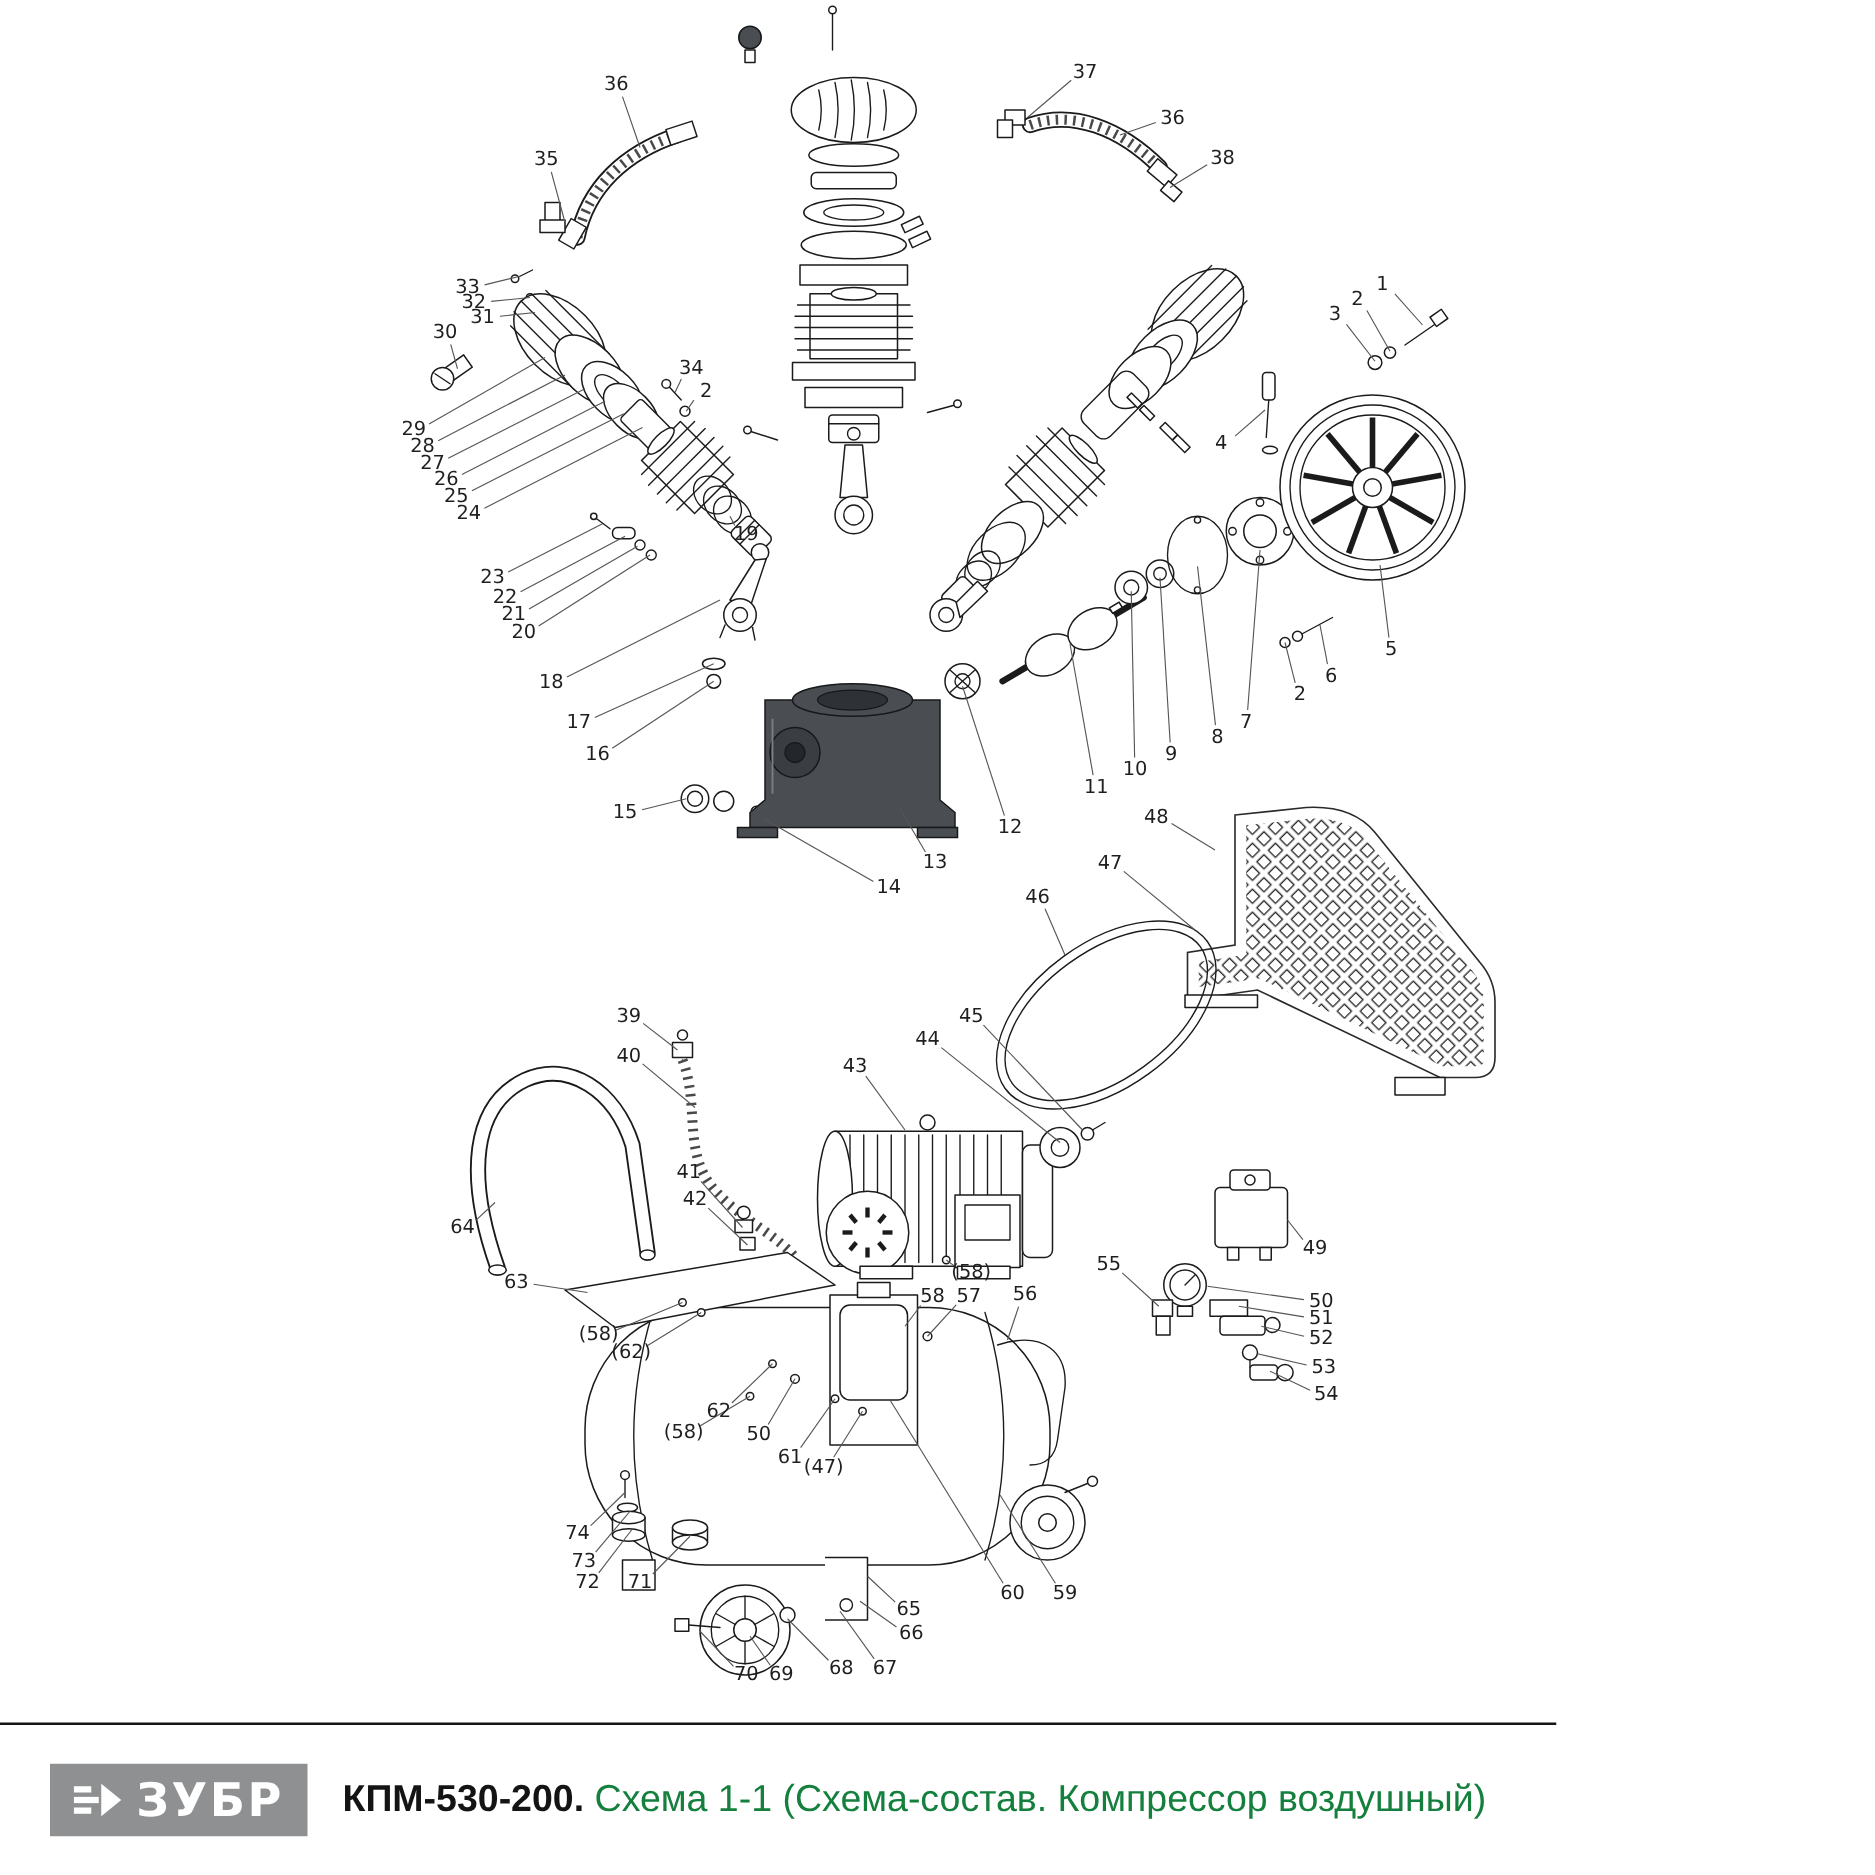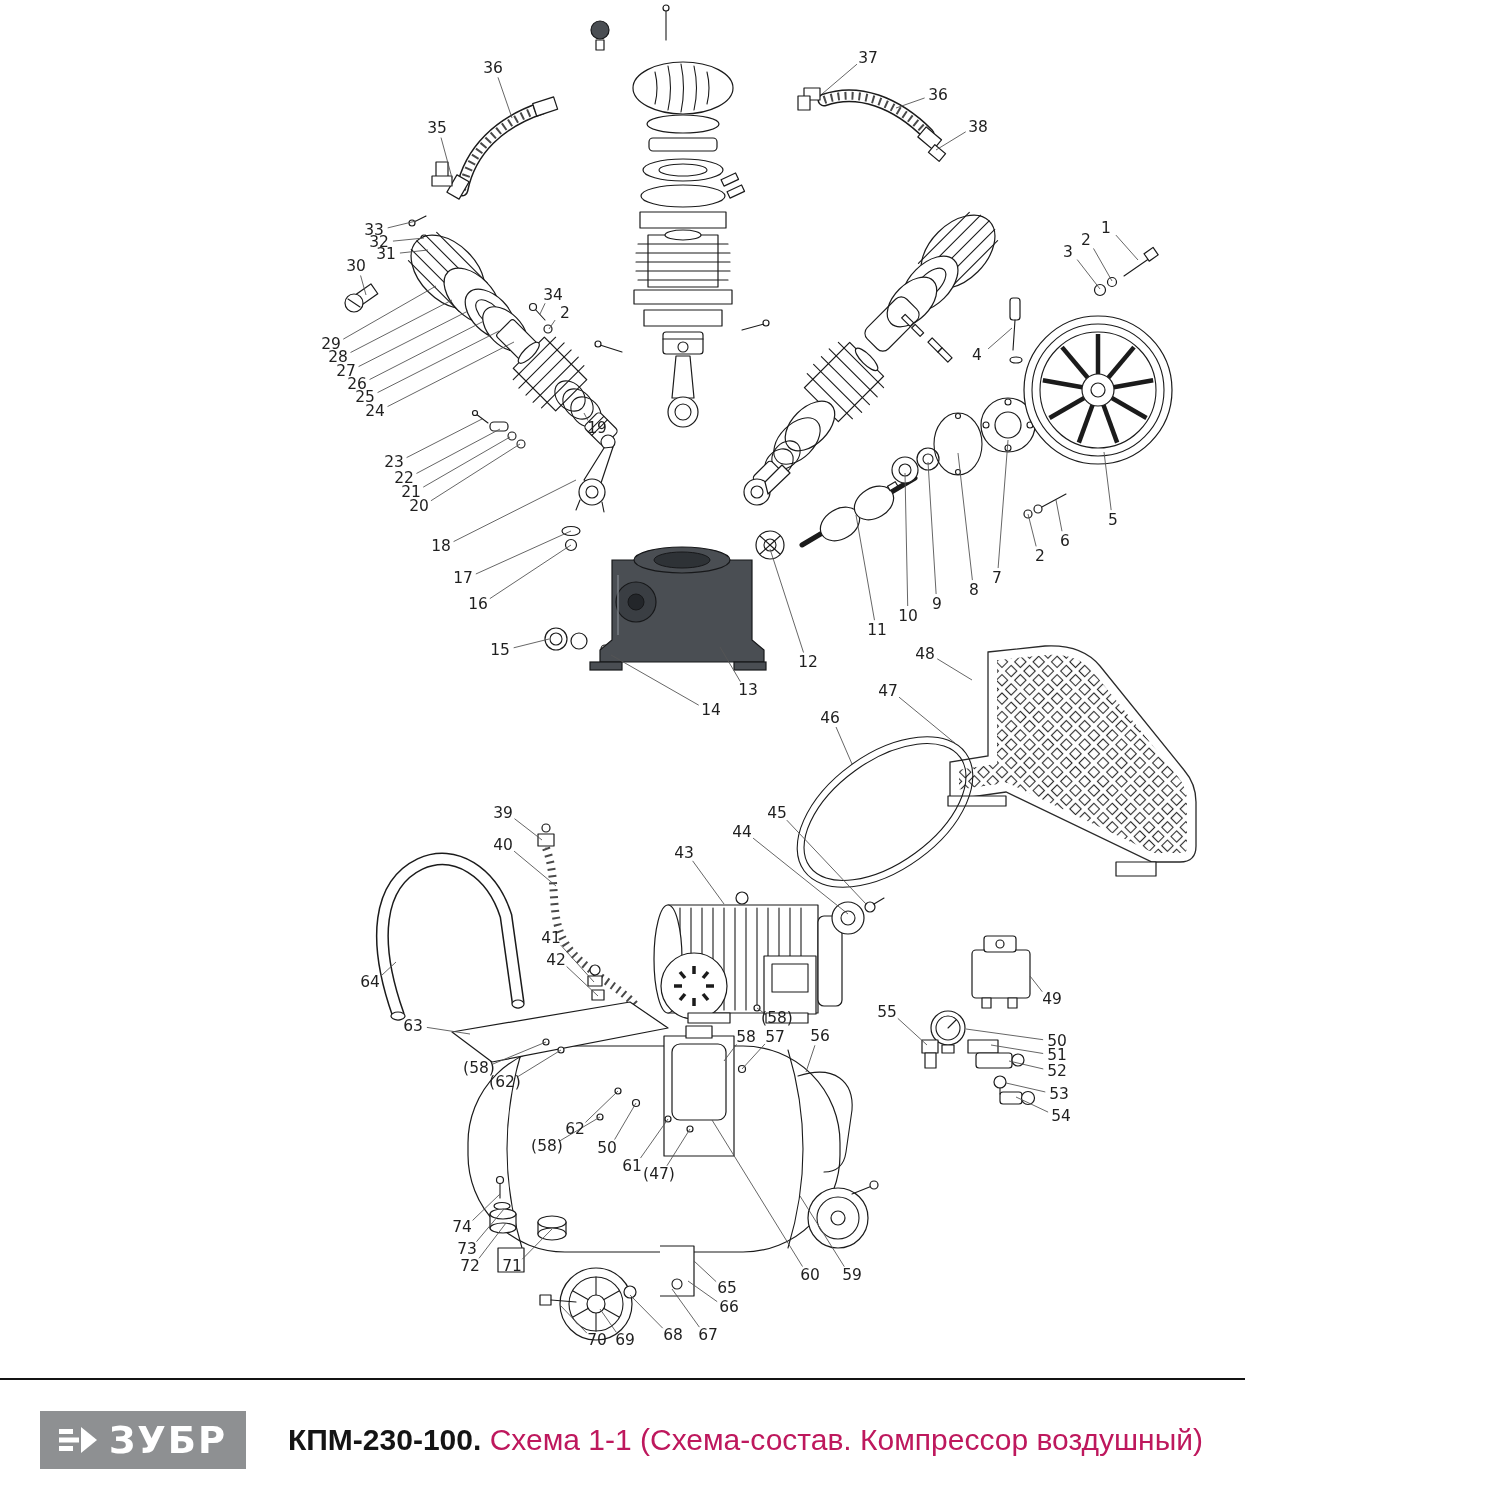--- a/index.html
+++ b/index.html
@@ -13,28 +13,28 @@
   .thick{stroke:#1b1b1b;stroke-width:5;fill:none;stroke-linecap:round;}
   .tube-o{stroke:#1b1b1b;stroke-width:13;fill:none;stroke-linecap:round;}
   .tube-i{stroke:#fff;stroke-width:10;fill:none;stroke-linecap:round;}
   .band{stroke:#1b1b1b;stroke-width:8;fill:none;stroke-dasharray:2 5;opacity:.8;}
   #leader-lines line{stroke:#555;stroke-width:.9;}
   #part-labels text{font:15.5px "DejaVu Sans",sans-serif;fill:#1f1f1f;
                     text-anchor:middle;dominant-baseline:middle;}
   
   .footer{position:absolute;left:0;top:1378px;width:1500px;height:122px;
           border-top:2px solid #141414;box-sizing:border-box;
-          display:flex;align-items:center;gap:42px;padding:0 0 0 40px;}
+          display:flex;align-items:center;gap:28px;padding:0 0 0 40px;}
   .logo{width:206px;height:58px;background:#8e9092;display:flex;align-items:center;
         justify-content:center;gap:10px;flex:0 0 auto;}
   .logo-name{color:#fff;font-weight:bold;font-size:37px;letter-spacing:2px;
              font-family:"DejaVu Sans",sans-serif;}
   .caption{font-size:30px;white-space:nowrap;}
   .model{font-weight:bold;color:#141414;}
-  .scheme{color:#be185d;font-weight:normal;}
+  .scheme{color:#15803d;font-weight:normal;}
 </style>
 </head>
 <body>
 
 <div class="page">
 
 <svg id="diagram" width="1500" height="1378" viewBox="0 0 1500 1378" xmlns="http://www.w3.org/2000/svg">
   <defs>
     <pattern id="lattice" width="13" height="13" patternUnits="userSpaceOnUse" patternTransform="rotate(45)">
       <rect width="13" height="13" fill="#fff"></rect>
@@ -655,18 +655,18 @@
   <div class="logo">
     <svg width="40" height="30" viewBox="0 0 40 30">
       <rect x="0" y="4" width="14" height="5" fill="#fff"></rect>
       <rect x="0" y="12.5" width="20" height="5" fill="#fff"></rect>
       <rect x="0" y="21" width="14" height="5" fill="#fff"></rect>
       <path d="M22 2 L38 15 L22 28 Z" fill="#fff"></path>
     </svg>
     <span class="logo-name">ЗУБР</span>
   </div>
   <div class="caption">
-    <span class="model">КПМ-230-100.</span>
+    <span class="model">КПМ-530-200.</span>
     <span class="scheme">Схема 1-1 (Схема-состав. Компрессор воздушный)</span>
   </div>
 </div>
 
 </div>
 
 </body></html>

